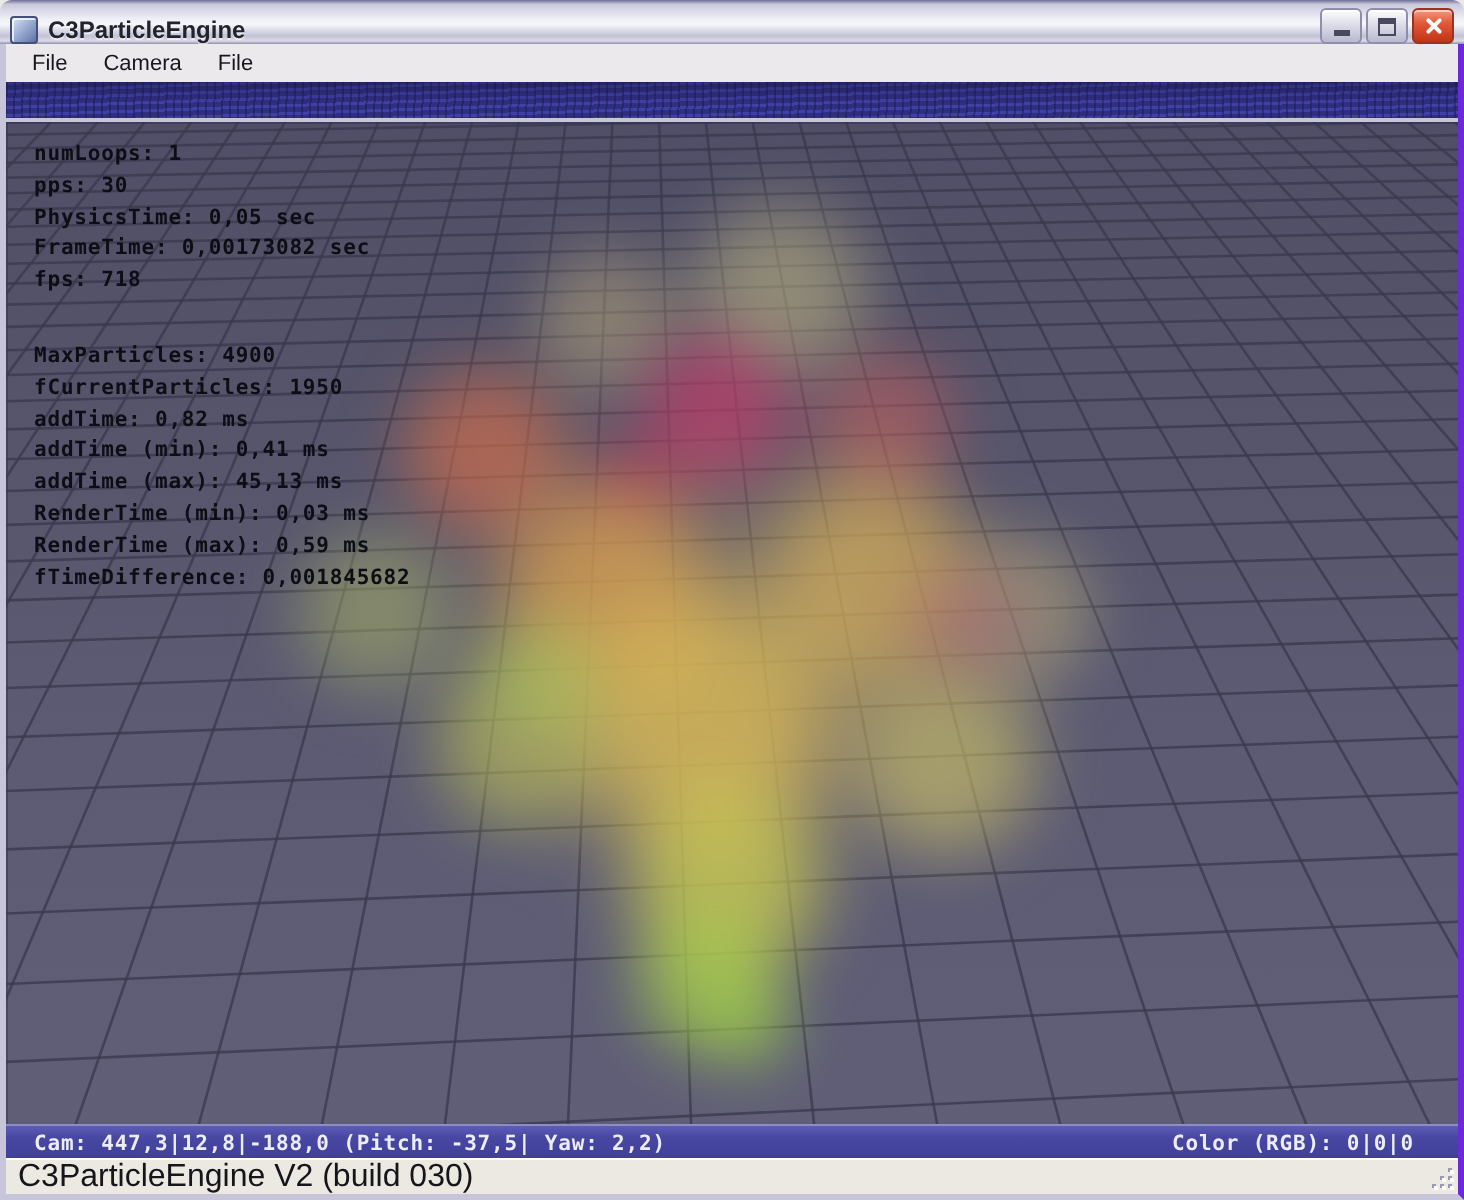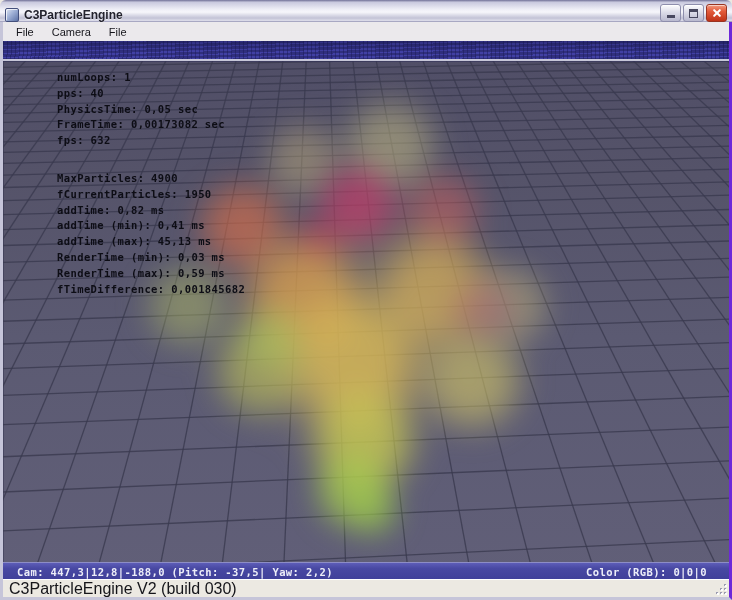--- a/index.html
+++ b/index.html
@@ -71,21 +71,21 @@
       linear-gradient(180deg,rgba(16,16,60,.35) 0%,rgba(16,16,60,0) 60%),
       repeating-linear-gradient(92deg,rgba(24,24,84,.45) 0 1px,transparent 1px 4px),
       repeating-linear-gradient(178deg,#4140a4 0 1.5px,#302f7e 1.5px 4px);
   }
   .horizon-line{
     position:absolute;top:18px;left:0;right:0;height:2px;background:#c6c6d8;
     box-shadow:0 1px 0 rgba(50,50,90,.55);
   }
   .stats{
     position:absolute;left:14px;font:700 10.5px/15.8px "DejaVu Sans Mono",monospace;
-    letter-spacing:.4px;color:#0d0d15;white-space:pre;margin-left:40px;
+    letter-spacing:.4px;color:#0d0d15;white-space:pre;
   }
   .stats-primary{top:29px;}
   .stats-particles{top:130px;}
   .cam-bar{
     position:absolute;left:0;right:0;bottom:0;height:17px;
     background:linear-gradient(180deg,#5d5db8 0%,#4848a2 35%,#40409a 100%);
     border-top:1px solid #8d8dc6;
     display:flex;justify-content:space-between;align-items:flex-end;
     padding:0 22px 1px 14px;
     font:700 10.5px "DejaVu Sans Mono",monospace;letter-spacing:.4px;color:#ecedf8;
@@ -223,21 +223,21 @@
           <div class="blob" style="left: 178px; top: 250px; width: 160px; height: 160px; opacity: 0.6; background: radial-gradient(circle closest-side, rgb(191, 195, 87) 0%, rgb(191, 195, 87) 32%, transparent 72%);"></div>
           <div class="blob" style="left: 213px; top: 240px; width: 110px; height: 110px; opacity: 0.5; background: radial-gradient(circle closest-side, rgb(165, 201, 90) 0%, rgb(165, 201, 90) 32%, transparent 72%);"></div>
           <div class="blob" style="left: 385px; top: 255px; width: 170px; height: 170px; opacity: 0.6; background: radial-gradient(circle closest-side, rgb(213, 200, 104) 0%, rgb(213, 200, 104) 32%, transparent 72%);"></div>
           <div class="blob" style="left: 270px; top: 310px; width: 180px; height: 180px; opacity: 0.75; background: radial-gradient(circle closest-side, rgb(205, 208, 79) 0%, rgb(205, 208, 79) 32%, transparent 72%);"></div>
           <div class="blob" style="left: 285px; top: 385px; width: 130px; height: 130px; opacity: 0.7; background: radial-gradient(circle closest-side, rgb(168, 208, 76) 0%, rgb(168, 208, 76) 32%, transparent 72%);"></div>
           <div class="blob" style="left: 325px; top: 425px; width: 90px; height: 90px; opacity: 0.55; background: radial-gradient(circle closest-side, rgb(156, 205, 74) 0%, rgb(156, 205, 74) 32%, transparent 72%);"></div>
           <div class="blob" style="left: 155px; top: 90px; width: 400px; height: 400px; opacity: 0.2; background: radial-gradient(circle closest-side, rgb(195, 173, 98) 0%, rgb(195, 173, 98) 32%, transparent 72%);"></div>
         </div>
       <div class="far-band"></div>
       <div class="horizon-line"></div>
-      <div class="stats stats-primary" id="stats-primary"><div>numLoops: 1</div><div>pps: 40</div><div>PhysicsTime: 0,05 sec</div><div>FrameTime: 0,00173082 sec</div><div>fps: 632</div></div>
+      <div class="stats stats-primary" id="stats-primary"><div>numLoops: 1</div><div>pps: 30</div><div>PhysicsTime: 0,05 sec</div><div>FrameTime: 0,00173082 sec</div><div>fps: 718</div></div>
       <div class="stats stats-particles" id="stats-particles"><div>MaxParticles: 4900</div><div>fCurrentParticles: 1950</div><div>addTime: 0,82 ms</div><div>addTime (min): 0,41 ms</div><div>addTime (max): 45,13 ms</div><div>RenderTime (min): 0,03 ms</div><div>RenderTime (max): 0,59 ms</div><div>fTimeDifference: 0,001845682</div></div>
       <div class="cam-bar">
         <span>Cam: 447,3|12,8|-188,0 (Pitch: -37,5| Yaw: 2,2)</span>
         <span>Color (RGB): 0|0|0</span>
       </div>
     </div>
 
     <div class="statusbar">
       <span>C3ParticleEngine V2 (build 030)</span>
       <svg class="grip" width="13" height="13">

